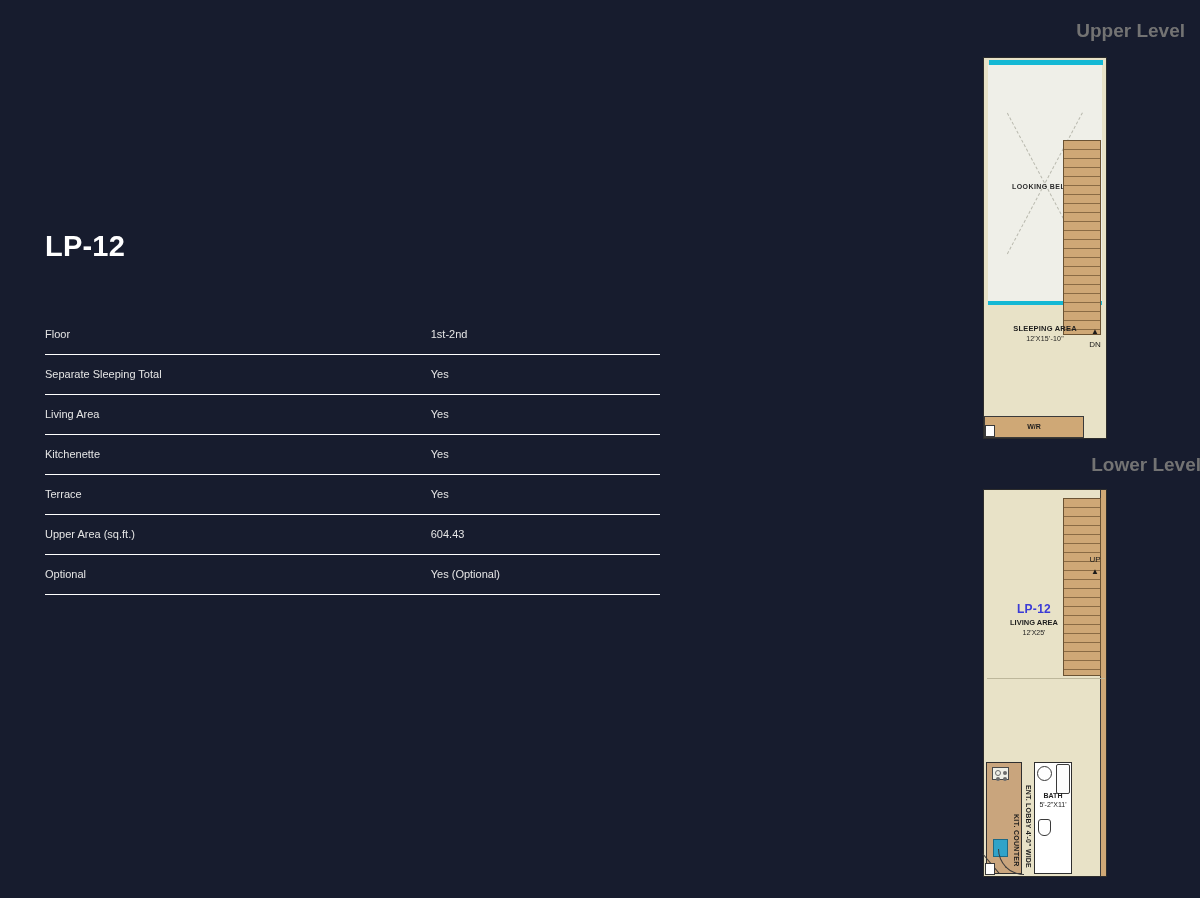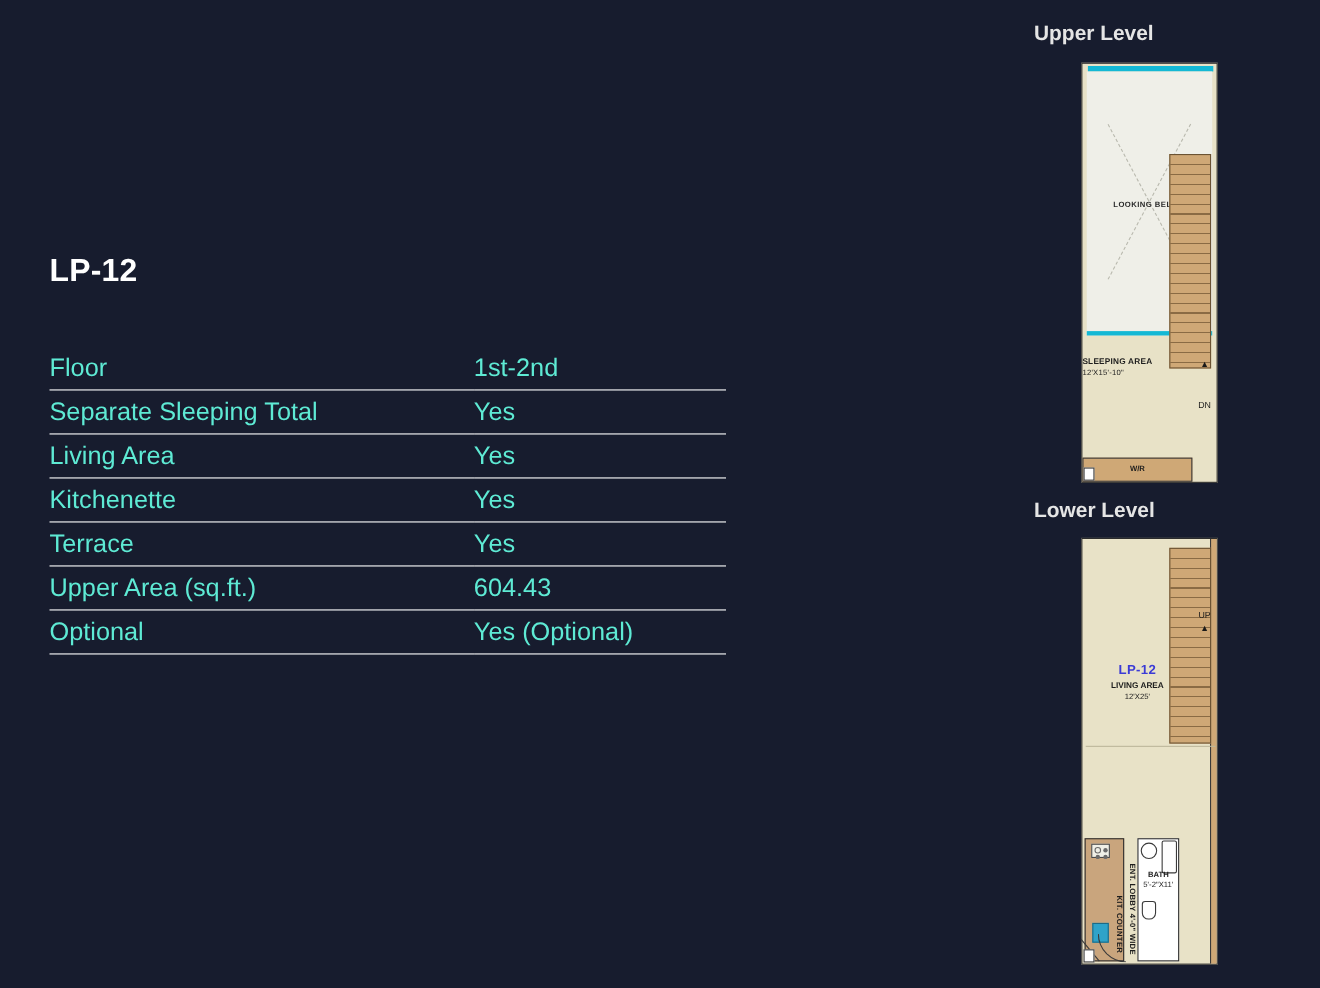--- a/index.html
+++ b/index.html
@@ -32,45 +32,45 @@
   }
   .spec-table {
     width: 615px;
     border-collapse: collapse;
   }
   .spec-table tr {
     border-bottom: 1px solid #ffffff;
   }
   .spec-table td {
     padding: 6px 0 7px 0;
-    font-size: 23px;
+    font-size: 11px;
     line-height: 26px;
     font-weight: 400;
-    color: #5eead4;
+    color: #e5e5e5;
   }
   .spec-table td.label { text-align: left; }
   .spec-table td.value { }
 
   
   .plan-col {
     position: absolute;
     right: 0;
     top: 0;
     width: 260px;
     height: 898px;
   }
   .plan-heading {
     font-size: 19px;
     font-weight: bold;
-    color: #e5e5e5;
-    text-align: left;
+    color: #737373;
+    text-align: right;
     margin: 0;
   }
   .plan-heading.upper { position: absolute; top: 20px; left: 0; width: 245px; }
-  .plan-heading.lower { position: absolute; top: 454px; left: 0; width: 245px; }
+  .plan-heading.lower { position: absolute; top: 454px; left: 16px; width: 245px; }
 
   .plan-box {
     position: absolute;
     background: #e8e2c7;
     border: 1px solid #2c2c2c;
     box-sizing: border-box;
   }
 
   
   #upper-plan {
@@ -128,21 +128,21 @@
     position: absolute;
     font-size: 8px;
     color: #1a1a1a;
     text-align: center;
     line-height: 1;
     font-weight: bold;
   }
 
   .room-label {
     position: absolute;
-    text-align: left;
+    text-align: center;
     font-size: 7.5px;
     line-height: 10px;
     color: #1d1d1d;
     font-weight: bold;
     letter-spacing: 0.2px;
   }
   .room-label .dim { font-weight: normal; font-size: 7px; }
 
   .wr-strip {
     position: absolute; left: 0px; bottom: 0px; width: 100px; height: 22px;
@@ -305,21 +305,21 @@
 <div class="plan-box" id="upper-plan">
   <div class="wall-top-cyan"></div>
 
   <div class="void-area">
     <div class="void-x"></div>
     <div class="void-label">LOOKING BELOW</div>
   </div>
 
   <div class="stair" id="upper-stair"></div>
   <div class="dir-arrow" style="left:104px; top:270px; width:14px;">▲</div>
-  <div class="dir-arrow" style="left:104px; top:283px; width:14px; font-weight:normal;margin-top:24px;">DN</div>
+  <div class="dir-arrow" style="left:104px; top:283px; width:14px; font-weight:normal;">DN</div>
 
   <div class="room-label" style="left:0; right:0; top:266px;">
     <span>SLEEPING AREA</span><br>
     <span class="dim">12'X15'-10"</span>
   </div>
 
   <div class="wr-strip">
     <div class="wr-text">W/R</div>
   </div>
   <div class="door-sq"></div>

